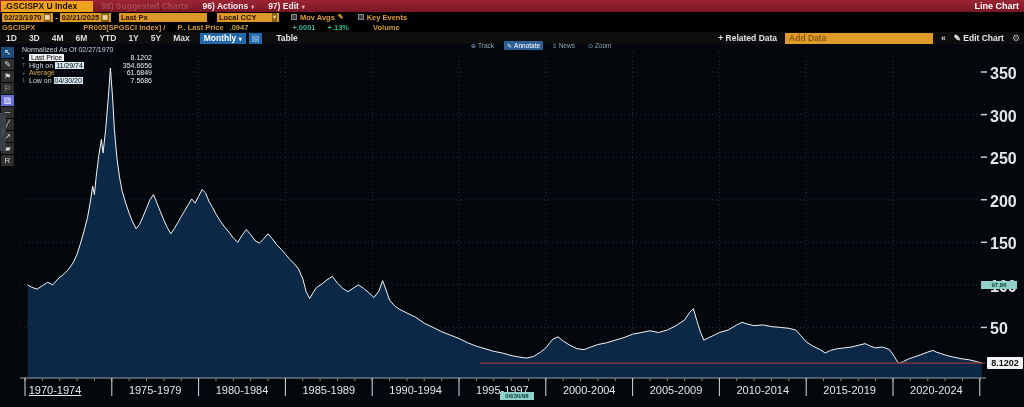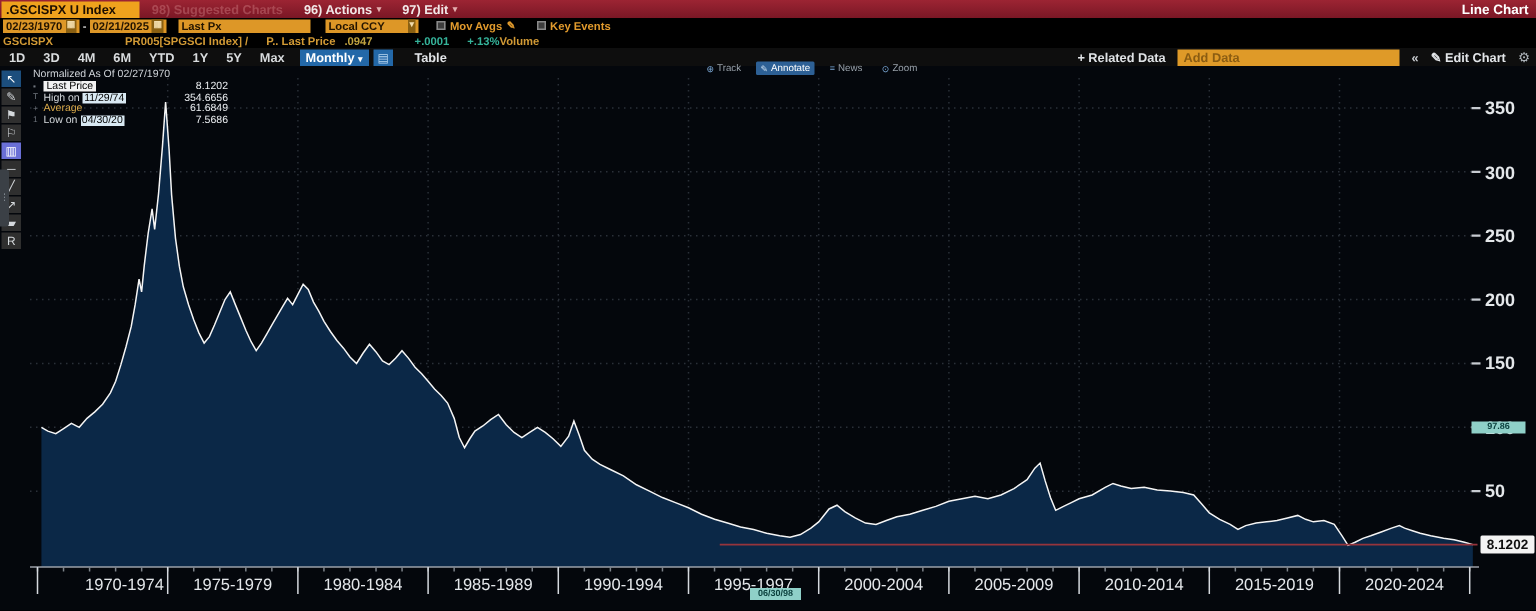--- a/index.html
+++ b/index.html
@@ -81,21 +81,21 @@
   #legend-title { margin-bottom:1px; color:#cfd3d8; }
   .lg-row { display:flex; align-items:center; height:7.5px; }
   .lg-marker { width:7px; color:#70767e; font-size:5.5px; }
   .lg-label { flex:1; display:flex; gap:2px; align-items:center; white-space:nowrap; }
   .lg-value { color:#eceff2; text-align:right; }
   .lg-box  { background:#f2f2f2; color:#000; padding:0 2px; }
   .lg-date { background:#d9e9f3; color:#000; padding:0 1px; }
   .lg-amber { color:#d9a94a; }
 
   
-  .y-label { position:absolute; left:990px; width:30px; font-size:12px; font-weight:bold;
+  .y-label { position:absolute; left:990px; width:30px; font-size:16px; font-weight:bold;
              color:#e4e7ea; }
   .x-label { position:absolute; width:86px; text-align:center; font-size:11px; color:#e4e7ea; }
 
   
   #last-price-badge { position:absolute; left:987px; width:36px; height:12px; background:#f3f3f3;
                       color:#111; font-size:9px; font-weight:bold; text-align:center;
                       line-height:12px; border-radius:1px; }
   .track-badge { position:absolute; background:#8fd0c8; color:#083c3a; font-size:6px;
                  font-weight:bold; text-align:center; height:8px; line-height:8px; }
 </style>
@@ -140,23 +140,23 @@
     <span class="amber-label" style="margin-left:3px; font-size:7px">✎</span>
     <span class="checkbox" style="margin-left:14px"></span>
     <span class="amber-label" style="margin-left:3px">Key Events</span>
   </div>
 
   <div id="security-row">
     <span class="sec-amber" style="margin-left:2px; font-weight:bold">GSCISPX</span>
     <span class="sec-amber" style="margin-left:48px">PR005[SPGSCI Index] /</span>
     <span class="sec-amber" style="margin-left:12px">P.. Last Price</span>
     <span class="sec-val" style="margin-left:6px">.0947</span>
-    <span class="sec-up" style="margin-left:28px">+.0001</span>
+    <span class="sec-up" style="margin-left:44px">+.0001</span>
     <span class="sec-up" style="margin-left:12px">+.13%</span>
-    <span class="sec-amber" style="">Volume</span>
+    <span class="sec-amber" style="margin-left:24px">Volume</span>
   </div>
 
   <div id="range-bar">
     <span id="range-buttons" style="display:flex">
         <span class="range-btn">1D</span>
         <span class="range-btn">3D</span>
         <span class="range-btn">4M</span>
         <span class="range-btn">6M</span>
         <span class="range-btn">YTD</span>
         <span class="range-btn">1Y</span>
@@ -349,21 +349,21 @@
     <div id="y-axis">
         <div class="y-label" style="top: 276.43px;">50</div>
         <div class="y-label" style="top: 233.86px;">100</div>
         <div class="y-label" style="top: 191.29px;">150</div>
         <div class="y-label" style="top: 148.72px;">200</div>
         <div class="y-label" style="top: 106.15px;">250</div>
         <div class="y-label" style="top: 63.58px;">300</div>
         <div class="y-label" style="top: 21.01px;">350</div>
       </div>
     <div id="x-axis">
-        <div class="x-label" style="left: 40px; top: 340px;">1970-1974</div>
+        <div class="x-label" style="left: 12px; top: 340px; text-decoration: underline;">1970-1974</div>
         <div class="x-label" style="left: 112.2px; top: 340px;">1975-1979</div>
         <div class="x-label" style="left: 199px; top: 340px;">1980-1984</div>
         <div class="x-label" style="left: 285.8px; top: 340px;">1985-1989</div>
         <div class="x-label" style="left: 372.6px; top: 340px;">1990-1994</div>
         <div class="x-label" style="left: 459.4px; top: 340px;">1995-1997</div>
         <div class="x-label" style="left: 546.2px; top: 340px;">2000-2004</div>
         <div class="x-label" style="left: 633px; top: 340px;">2005-2009</div>
         <div class="x-label" style="left: 719.8px; top: 340px;">2010-2014</div>
         <div class="x-label" style="left: 806.6px; top: 340px;">2015-2019</div>
         <div class="x-label" style="left: 893.4px; top: 340px;">2020-2024</div>

